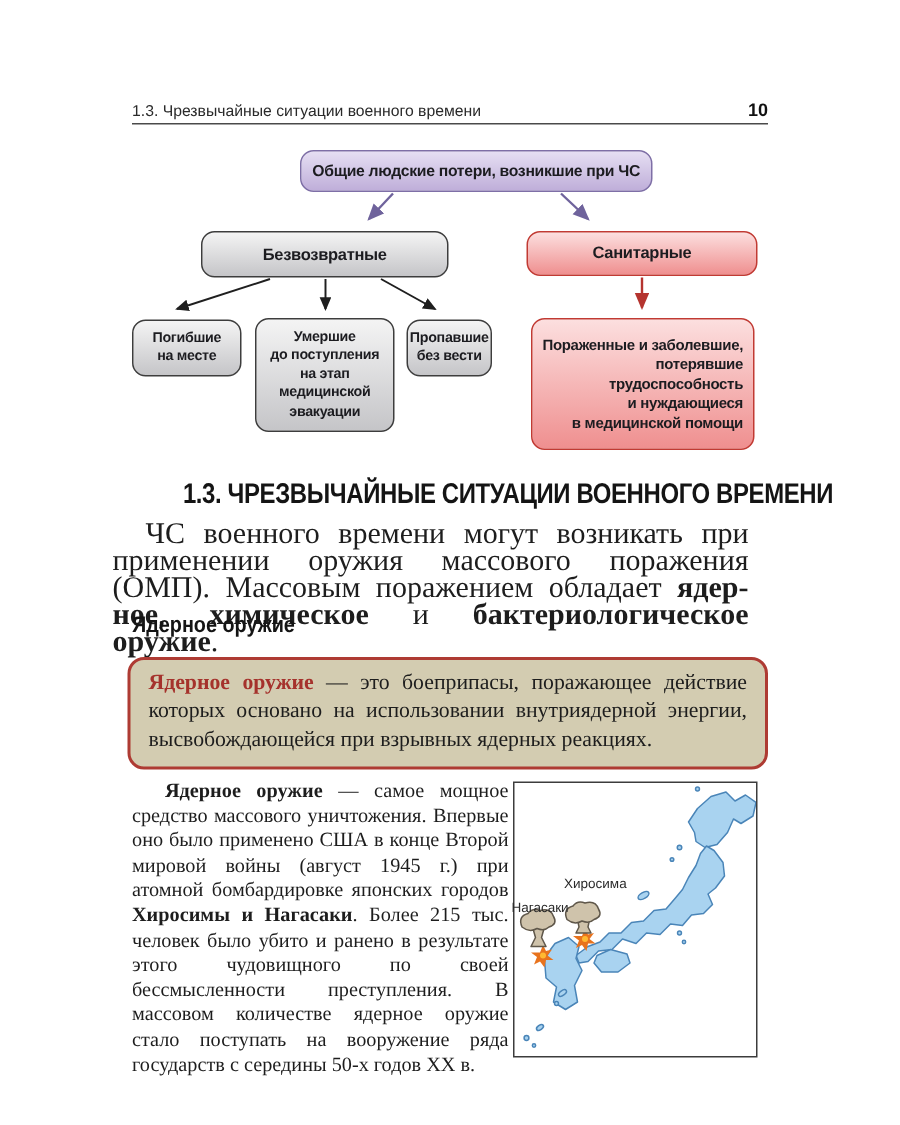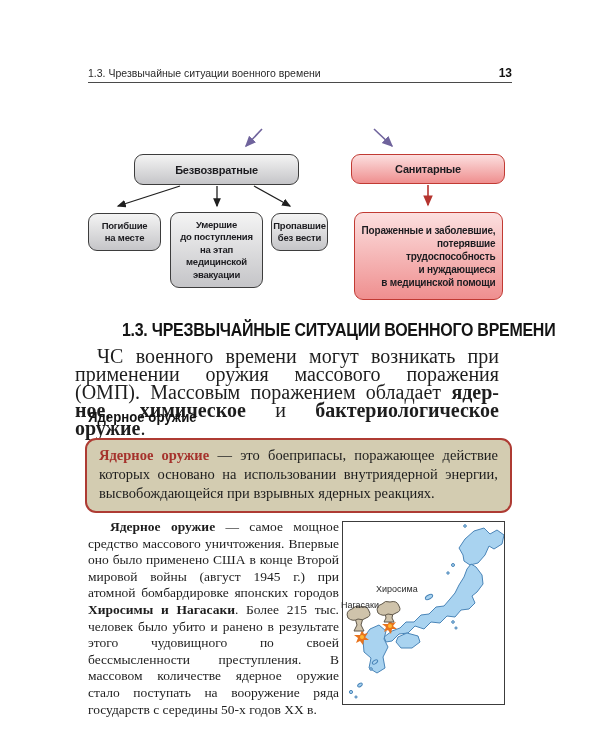--- a/index.html
+++ b/index.html
@@ -51,21 +51,21 @@
   .lbl-hiroshima{left:33px;top:62px;}
   .lbl-nagasaki{left:-2px;top:78px;}
 </style>
 </head>
 <body>
 
 <div class="page">
 
   <div class="running-head">
     <span class="running-title">1.3. Чрезвычайные ситуации военного времени</span>
-    <span class="page-number">13</span>
+    <span class="page-number">10</span>
   </div>
   <div class="head-rule"></div>
 
   <svg class="fc-arrows" viewBox="0 0 600 300">
     <defs>
       <marker id="ah-p" markerWidth="9" markerHeight="8" refX="6" refY="3" orient="auto">
         <path d="M0,0 L7,3 L0,6 Z" fill="#6f639c"></path>
       </marker>
       <marker id="ah-k" markerWidth="9" markerHeight="8" refX="6" refY="3" orient="auto">
         <path d="M0,0 L7,3 L0,6 Z" fill="#1f1f1f"></path>
@@ -75,20 +75,21 @@
       </marker>
     </defs>
     <line x1="262" y1="116" x2="246" y2="133" stroke="#6f639c" stroke-width="1.6" marker-end="url(#ah-p)"></line>
     <line x1="374" y1="116" x2="392" y2="133" stroke="#6f639c" stroke-width="1.6" marker-end="url(#ah-p)"></line>
     <line x1="180" y1="173" x2="118" y2="193" stroke="#1f1f1f" stroke-width="1.3" marker-end="url(#ah-k)"></line>
     <line x1="217" y1="173" x2="217" y2="193" stroke="#1f1f1f" stroke-width="1.3" marker-end="url(#ah-k)"></line>
     <line x1="254" y1="173" x2="290" y2="193" stroke="#1f1f1f" stroke-width="1.3" marker-end="url(#ah-k)"></line>
     <line x1="428" y1="172" x2="428" y2="192" stroke="#b5342f" stroke-width="1.6" marker-end="url(#ah-r)"></line>
   </svg>
 
+  <div class="fc-box fc-root">Общие людские потери, возникшие при ЧС</div>
   <div class="fc-box fc-gray fc-bez">Безвозвратные</div>
   <div class="fc-box fc-pink fc-san">Санитарные</div>
   <div class="fc-box fc-gray fc-leaf2">Умершие
 до поступления
 на этап
 медицинской
 эвакуации</div>
   <div class="fc-box fc-gray fc-leaf1">Погибшие
 на месте</div>
   <div class="fc-box fc-gray fc-leaf3">Пропавшие

